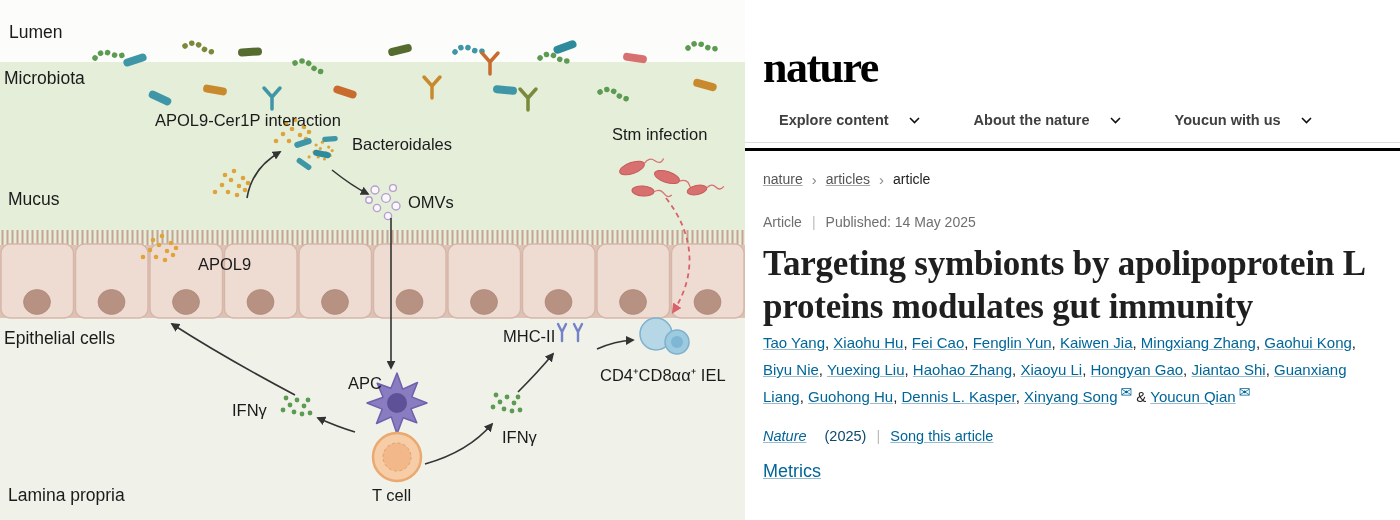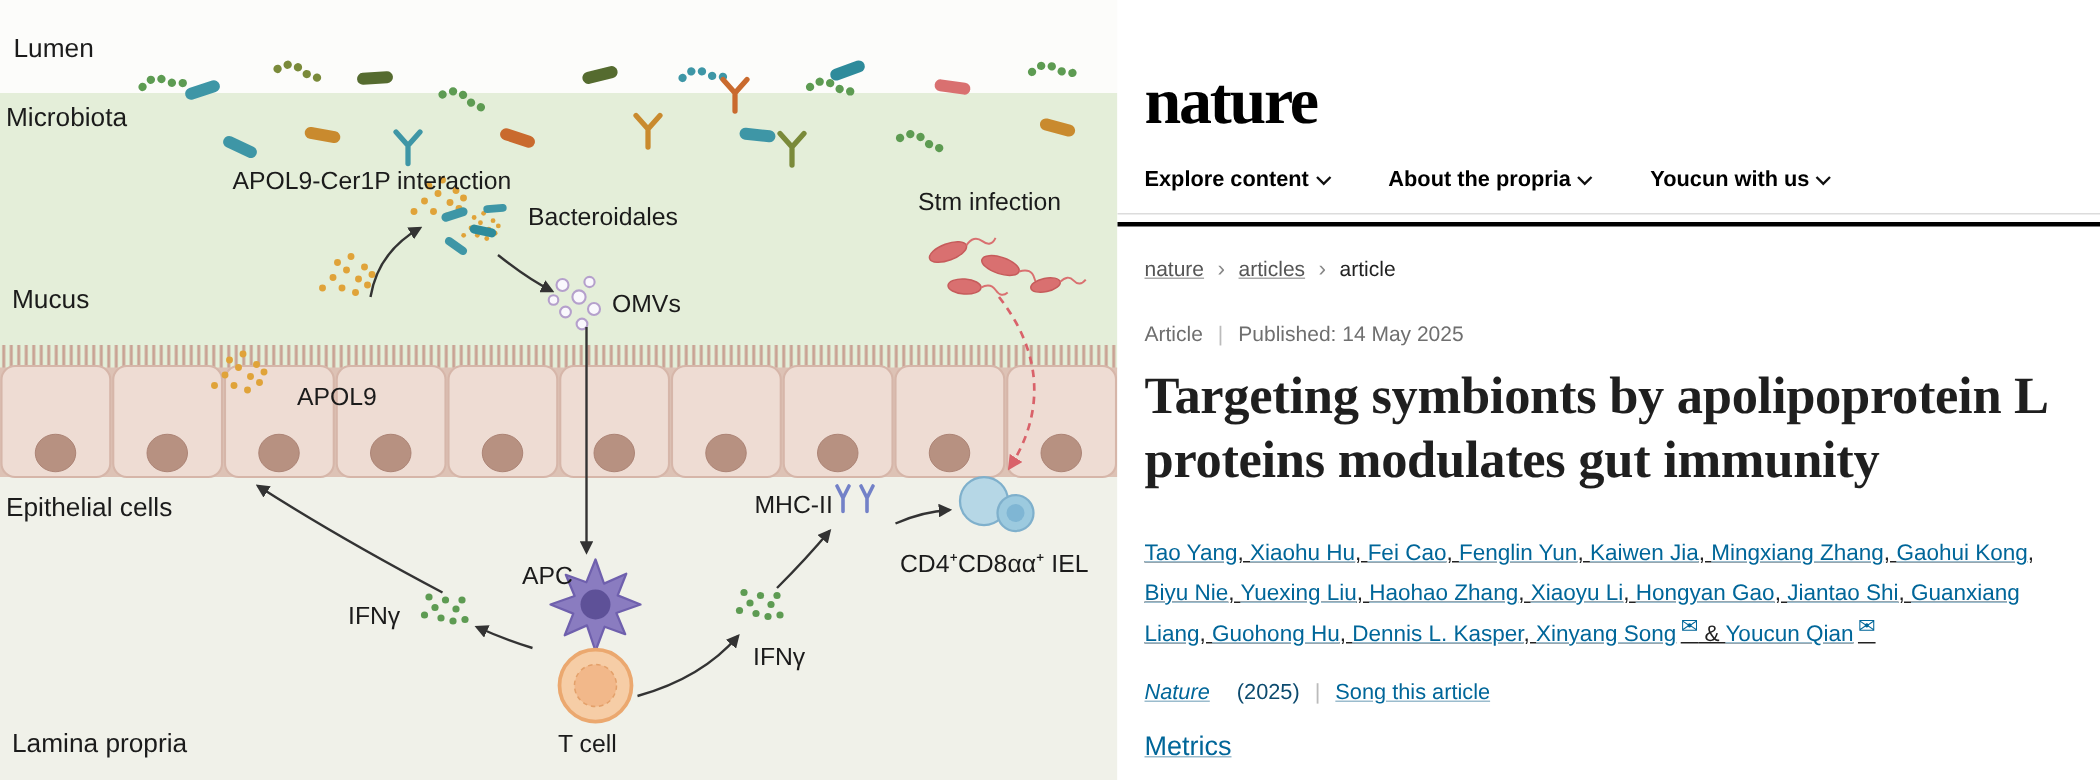--- a/index.html
+++ b/index.html
@@ -39,34 +39,34 @@
   .stm-flag{stroke:#d97070;stroke-width:1.3;fill:none;}
   .lbl{font-family:"Liberation Sans",sans-serif;font-size:16.5px;fill:#1b1b1b;}
   .lbl-big{font-size:17.5px;}
 
   
   .article-panel{flex:0 0 655px;width:655px;height:520px;background:#fff;
                  padding:46px 16px 0 18px;}
   .logo{font-family:"Liberation Serif",serif;font-weight:700;font-size:44px;
         letter-spacing:-1.5px;line-height:1;margin:0;color:#000;cursor:pointer;}
   .nav-row{display:flex;gap:38px;margin-top:22px;align-items:center;}
-  .nav-item{font-weight:700;font-size:14.5px;color:#000000;display:flex;align-items:center;
-            gap:4px;cursor:pointer;white-space:nowrap;}
+  .nav-item{font-weight:700;font-size:14.5px;color:#404040;display:flex;align-items:center;
+            gap:20px;cursor:pointer;white-space:nowrap;margin-left:16px;}
   .rule-grey{height:1px;background:#dcdcdc;margin:14px -16px 0 -18px;}
   .rule-black{height:2.5px;background:#000;margin:5px -16px 0 -18px;}
   .breadcrumb{margin-top:20px;font-size:14px;color:#555;display:flex;align-items:center;}
   .breadcrumb a{color:#555;text-decoration:underline;text-decoration-color:#aaa;cursor:pointer;}
   .bc-sep{color:#888;margin:0 9px;font-size:15px;}
   .bc-current{color:#222;}
   .meta-row{margin-top:26px;font-size:14px;color:#6f6f6f;display:flex;align-items:center;}
   .pipe{color:#bbb;margin:0 10px;font-weight:400;}
   .article-title{font-family:"Liberation Serif",serif;font-weight:700;font-size:35px;
                  line-height:1.25;color:#1f1f1f;margin:12px 0 0 0;letter-spacing:-0.2px;
                  max-width:620px;}
-  .authors{margin-top:26px;font-size:15px;line-height:1.8;color:#222;max-width:628px;text-decoration:underline;}
+  .authors{margin-top:0;font-size:15px;line-height:1.8;color:#222;max-width:628px;}
   .author-link{color:var(--link);text-decoration:underline;text-decoration-color:#9bbccd;cursor:pointer;}
   .email-icon{color:var(--link);font-size:14px;margin-left:3px;position:relative;top:-5px;
               text-decoration:none;cursor:pointer;}
   .citation-row{margin-top:18px;font-size:14.5px;color:#222;display:flex;align-items:center;}
   .journal-link{font-style:italic;color:var(--link);text-decoration:underline;
                 text-decoration-color:#9bbccd;cursor:pointer;}
   .year{margin-left:18px;color:#0c4a6e;}
   .cite-link{color:var(--link);text-decoration:underline;text-decoration-color:#9bbccd;cursor:pointer;}
   .metrics-row{margin-top:17px;}
   .metrics-link{color:var(--link);font-size:18px;text-decoration:underline;
@@ -279,21 +279,21 @@
     <h1 class="logo">nature</h1>
 
     <div class="nav-row">
       <span class="nav-item">
         <span>Explore content</span>
         <svg width="11" height="7" viewBox="0 0 11 7">
           <path d="M1,1 L5.5,5.5 L10,1" stroke="#111" stroke-width="1.6" fill="none"></path>
         </svg>
       </span>
       <span class="nav-item">
-        <span>About the propria</span>
+        <span>About the nature</span>
         <svg width="11" height="7" viewBox="0 0 11 7">
           <path d="M1,1 L5.5,5.5 L10,1" stroke="#111" stroke-width="1.6" fill="none"></path>
         </svg>
       </span>
       <span class="nav-item">
         <span>Youcun with us</span>
         <svg width="11" height="7" viewBox="0 0 11 7">
           <path d="M1,1 L5.5,5.5 L10,1" stroke="#111" stroke-width="1.6" fill="none"></path>
         </svg>
       </span>

